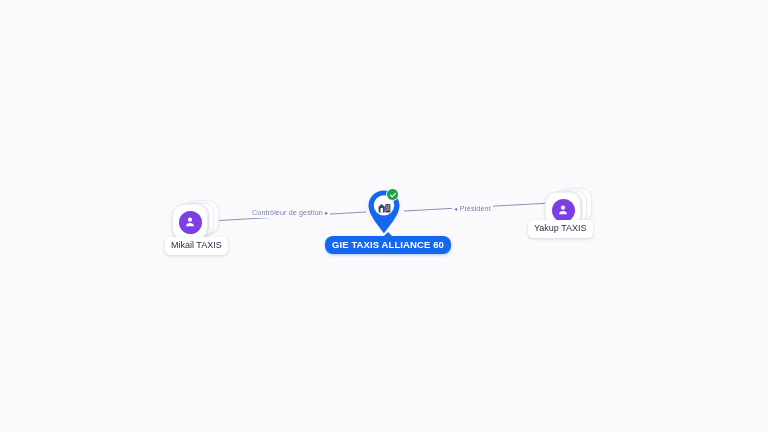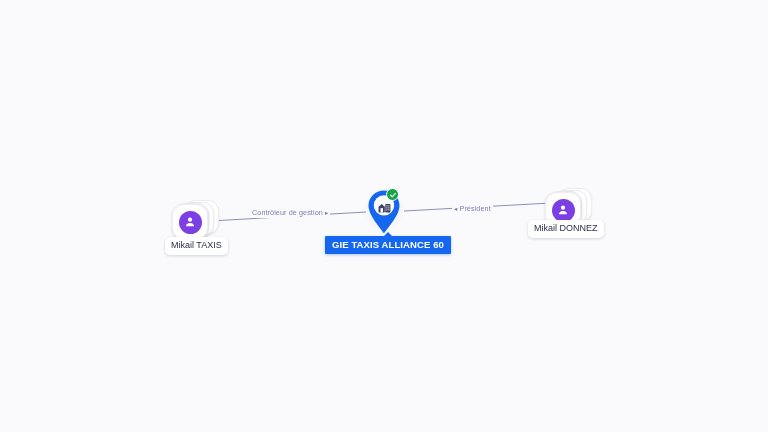--- a/index.html
+++ b/index.html
@@ -162,21 +162,21 @@
   #company-label {
     position: absolute;
     left: 325px;
     top: 236px;
     background: #1567f0;
     color: #ffffff;
     font-size: 9.5px;
     font-weight: bold;
     letter-spacing: 0.1px;
     padding: 3px 7px 4px 7px;
-    border-radius: 1px;
+    border-radius: 8px;
     white-space: nowrap;
     box-shadow: 0 1px 3px rgba(21,103,240,0.35);
     line-height: 11px;
   }
   #company-label::before {
     content: "";
     position: absolute;
     left: 50%;
     top: -4px;
     margin-left: -4px;
@@ -259,15 +259,15 @@
     <div class="stack-card c1"></div>
     <div class="stack-card front">
       <div class="avatar-circle">
         <svg width="14" height="14" viewBox="0 0 24 24">
           <circle cx="12" cy="8" r="3.6" fill="#ffffff"></circle>
           <path d="M5.2 19.2c0-3.6 3.1-5.6 6.8-5.6s6.8 2 6.8 5.6z" fill="#ffffff"></path>
         </svg>
       </div>
     </div>
   </div>
-  <div class="name-chip" style="left:528px; top:220px;">Mikail DONNEZ</div>
+  <div class="name-chip" style="left:528px; top:220px;">Yakup TAXIS</div>
 
 </div>
 
 </body></html>

